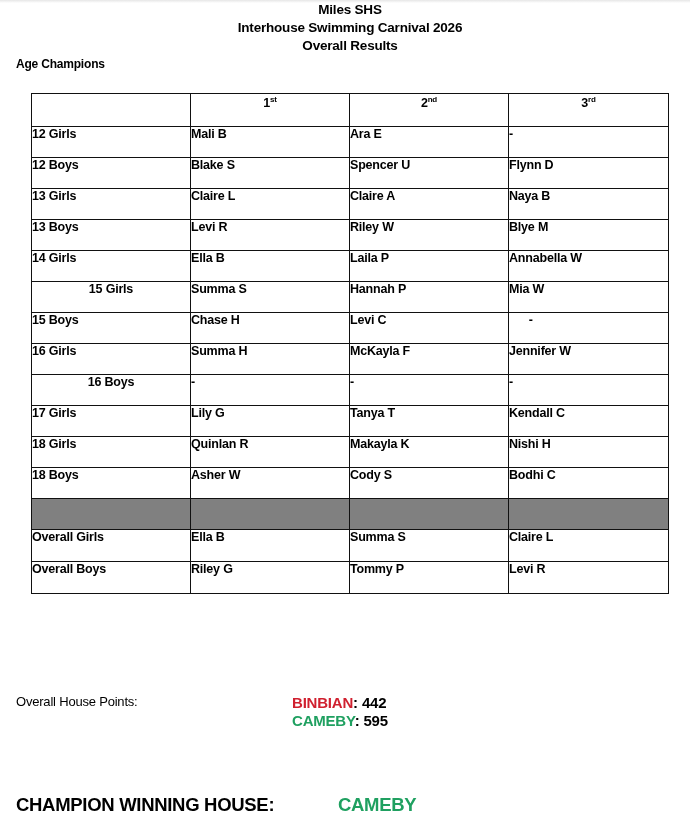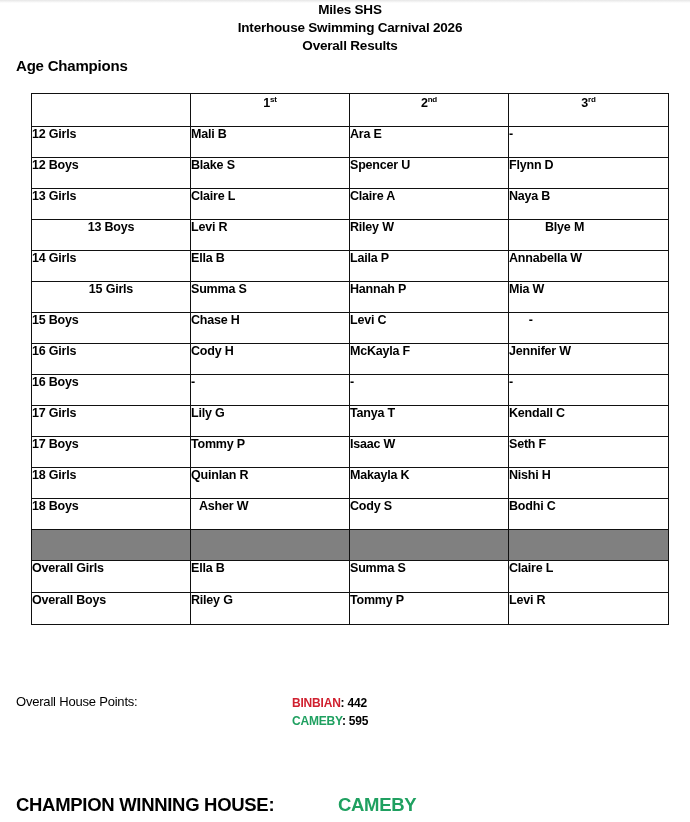--- a/index.html
+++ b/index.html
@@ -9,21 +9,21 @@
     color: #000;
   }
   .top-shadow { position: absolute; left: 0; top: 0; width: 690px; height: 3px; background: linear-gradient(#e6e6e6, #ffffff); }
   .title-line {
     position: absolute; left: 0; width: 700px; text-align: center;
     font-weight: bold; font-size: 13.5px; letter-spacing: -0.2px;
   }
   #t1 { top: 2px; }
   #t2 { top: 20px; }
   #t3 { top: 38px; }
-  .section-label { position: absolute; left: 16px; top: 57px; font-weight: bold; font-size: 15px; letter-spacing: -0.2px; }
+  .section-label { position: absolute; left: 16px; top: 57px; font-weight: bold; font-size: 12px; letter-spacing: -0.2px; }
 
   table.results {
     position: absolute; left: 31px; top: 93px;
     border-collapse: collapse; table-layout: fixed;
     width: 637px;
   }
   table.results td, table.results th {
     border: 1.3px solid #111;
     padding: 0;
     font-size: 12.5px; font-weight: bold;
@@ -36,21 +36,21 @@
   col.c3 { width: 160px; }
   tr.head th { height: 30px; text-align: center; font-weight: bold; padding-top: 2px; }
   tr.head th sup { font-size: 8px; vertical-align: 5px; line-height: 0; }
   tr.row td { height: 30px; }
   td.cat { padding: 3px 0 0 7px; vertical-align: middle; font-size: 13px; }
   td.val { padding: 2px 0 0 7px; }
   tr.shade td { background: #808080; height: 30px; }
   tr.overall td { height: 31px; }
 
   .points-label { position: absolute; left: 16px; top: 694px; font-weight: normal; font-size: 13px; letter-spacing: -0.2px; }
-  .points-list { position: absolute; left: 292px; top: 694px; font-weight: bold; font-size: 12px; line-height: 18px; letter-spacing: -0.2px; }
+  .points-list { position: absolute; left: 292px; top: 694px; font-weight: bold; font-size: 15px; line-height: 18px; letter-spacing: -0.2px; }
   .house-binbian { color: #d0202f; }
   .house-cameby { color: #1fa060; }
 
   .champ-label { position: absolute; left: 16px; top: 794px; font-weight: bold; font-size: 18.5px; letter-spacing: -0.3px; }
   .champ-value { position: absolute; left: 338px; top: 794px; font-weight: bold; font-size: 18.5px; color: #1fa060; letter-spacing: -0.3px; }
 </style>
 </head>
 <body>
 
 <div class="top-shadow"></div>
@@ -89,24 +89,24 @@
         <td class="val" style="white-space: pre;">Spencer U</td>
         <td class="val" style="white-space: pre;">Flynn D</td>
       </tr>
       <tr class="row">
         <td class="cat" style="white-space: pre;">13 Girls</td>
         <td class="val" style="white-space: pre;">Claire L</td>
         <td class="val" style="white-space: pre;">Claire A</td>
         <td class="val" style="white-space: pre;">Naya B</td>
       </tr>
       <tr class="row">
-        <td class="cat" style="white-space: pre; text-align: center;">13 Boys</td>
+        <td class="cat" style="white-space: pre;">13 Boys</td>
         <td class="val" style="white-space: pre;">Levi R</td>
         <td class="val" style="white-space: pre;">Riley W</td>
-        <td class="val" style="white-space: pre; padding-left: 36px;">Blye M</td>
+        <td class="val" style="white-space: pre;">Blye M</td>
       </tr>
       <tr class="row">
         <td class="cat" style="white-space: pre;">14 Girls</td>
         <td class="val" style="white-space: pre;">Ella B</td>
         <td class="val" style="white-space: pre;">Laila P</td>
         <td class="val" style="white-space: pre;">Annabella W</td>
       </tr>
       <tr class="row">
         <td class="cat" style="white-space: pre; text-align: center;">15 Girls</td>
         <td class="val" style="white-space: pre;">Summa S</td>
@@ -114,51 +114,45 @@
         <td class="val" style="white-space: pre;">Mia W</td>
       </tr>
       <tr class="row">
         <td class="cat" style="white-space: pre;">15 Boys</td>
         <td class="val" style="white-space: pre;">Chase H</td>
         <td class="val" style="white-space: pre;">Levi C</td>
         <td class="val" style="white-space: pre;">      -</td>
       </tr>
       <tr class="row">
         <td class="cat" style="white-space: pre;">16 Girls</td>
-        <td class="val" style="white-space: pre;">Cody H</td>
+        <td class="val" style="white-space: pre;">Summa H</td>
         <td class="val" style="white-space: pre;">McKayla F</td>
         <td class="val" style="white-space: pre;">Jennifer W</td>
       </tr>
       <tr class="row">
-        <td class="cat" style="white-space: pre;">16 Boys</td>
+        <td class="cat" style="white-space: pre; text-align: center;">16 Boys</td>
         <td class="val" style="white-space: pre;">-</td>
         <td class="val" style="white-space: pre;">-</td>
         <td class="val" style="white-space: pre;">-</td>
       </tr>
       <tr class="row">
         <td class="cat" style="white-space: pre; margin-left: 44px;">17 Girls</td>
         <td class="val" style="white-space: pre; border-radius: 10px;">Lily G</td>
         <td class="val" style="white-space: pre;">Tanya T</td>
         <td class="val" style="white-space: pre;">Kendall C</td>
       </tr>
       <tr class="row">
-        <td class="cat" style="white-space: pre;">17 Boys</td>
-        <td class="val" style="white-space: pre;">Tommy P</td>
-        <td class="val" style="white-space: pre;">Isaac W</td>
-        <td class="val" style="white-space: pre;">Seth F</td>
-      </tr>
-      <tr class="row">
         <td class="cat" style="white-space: pre;">18 Girls</td>
         <td class="val" style="white-space: pre;">Quinlan R</td>
         <td class="val" style="white-space: pre;">Makayla K</td>
         <td class="val" style="white-space: pre;">Nishi H</td>
       </tr>
       <tr class="row">
         <td class="cat" style="white-space: pre;">18 Boys</td>
-        <td class="val" style="white-space: pre; padding-left: 8px;">Asher W</td>
+        <td class="val" style="white-space: pre;">Asher W</td>
         <td class="val" style="white-space: pre;">Cody S</td>
         <td class="val" style="white-space: pre;">Bodhi C</td>
       </tr>
     </tbody>
   <tbody>
     <tr class="shade">
       <td></td>
         <td></td>
         <td></td>
         <td></td>

